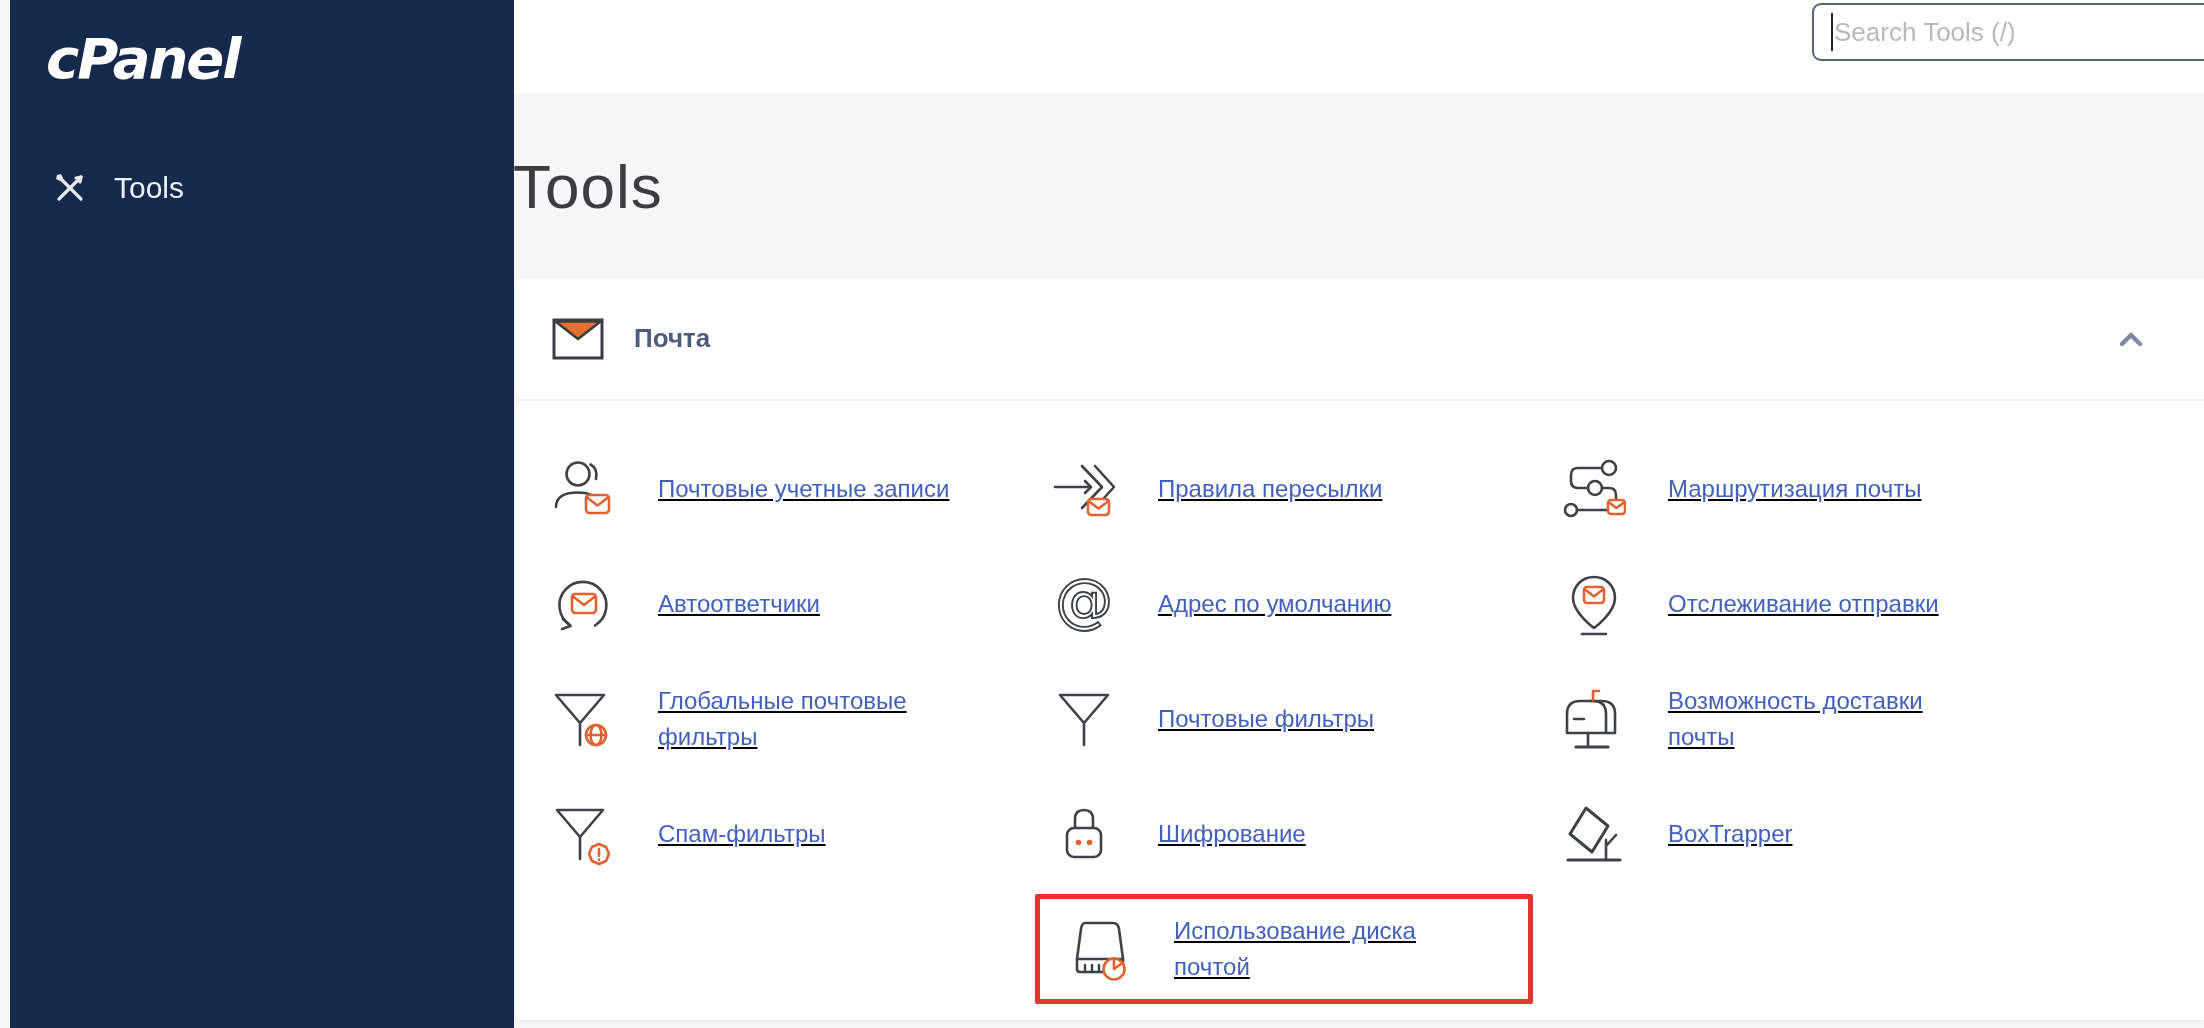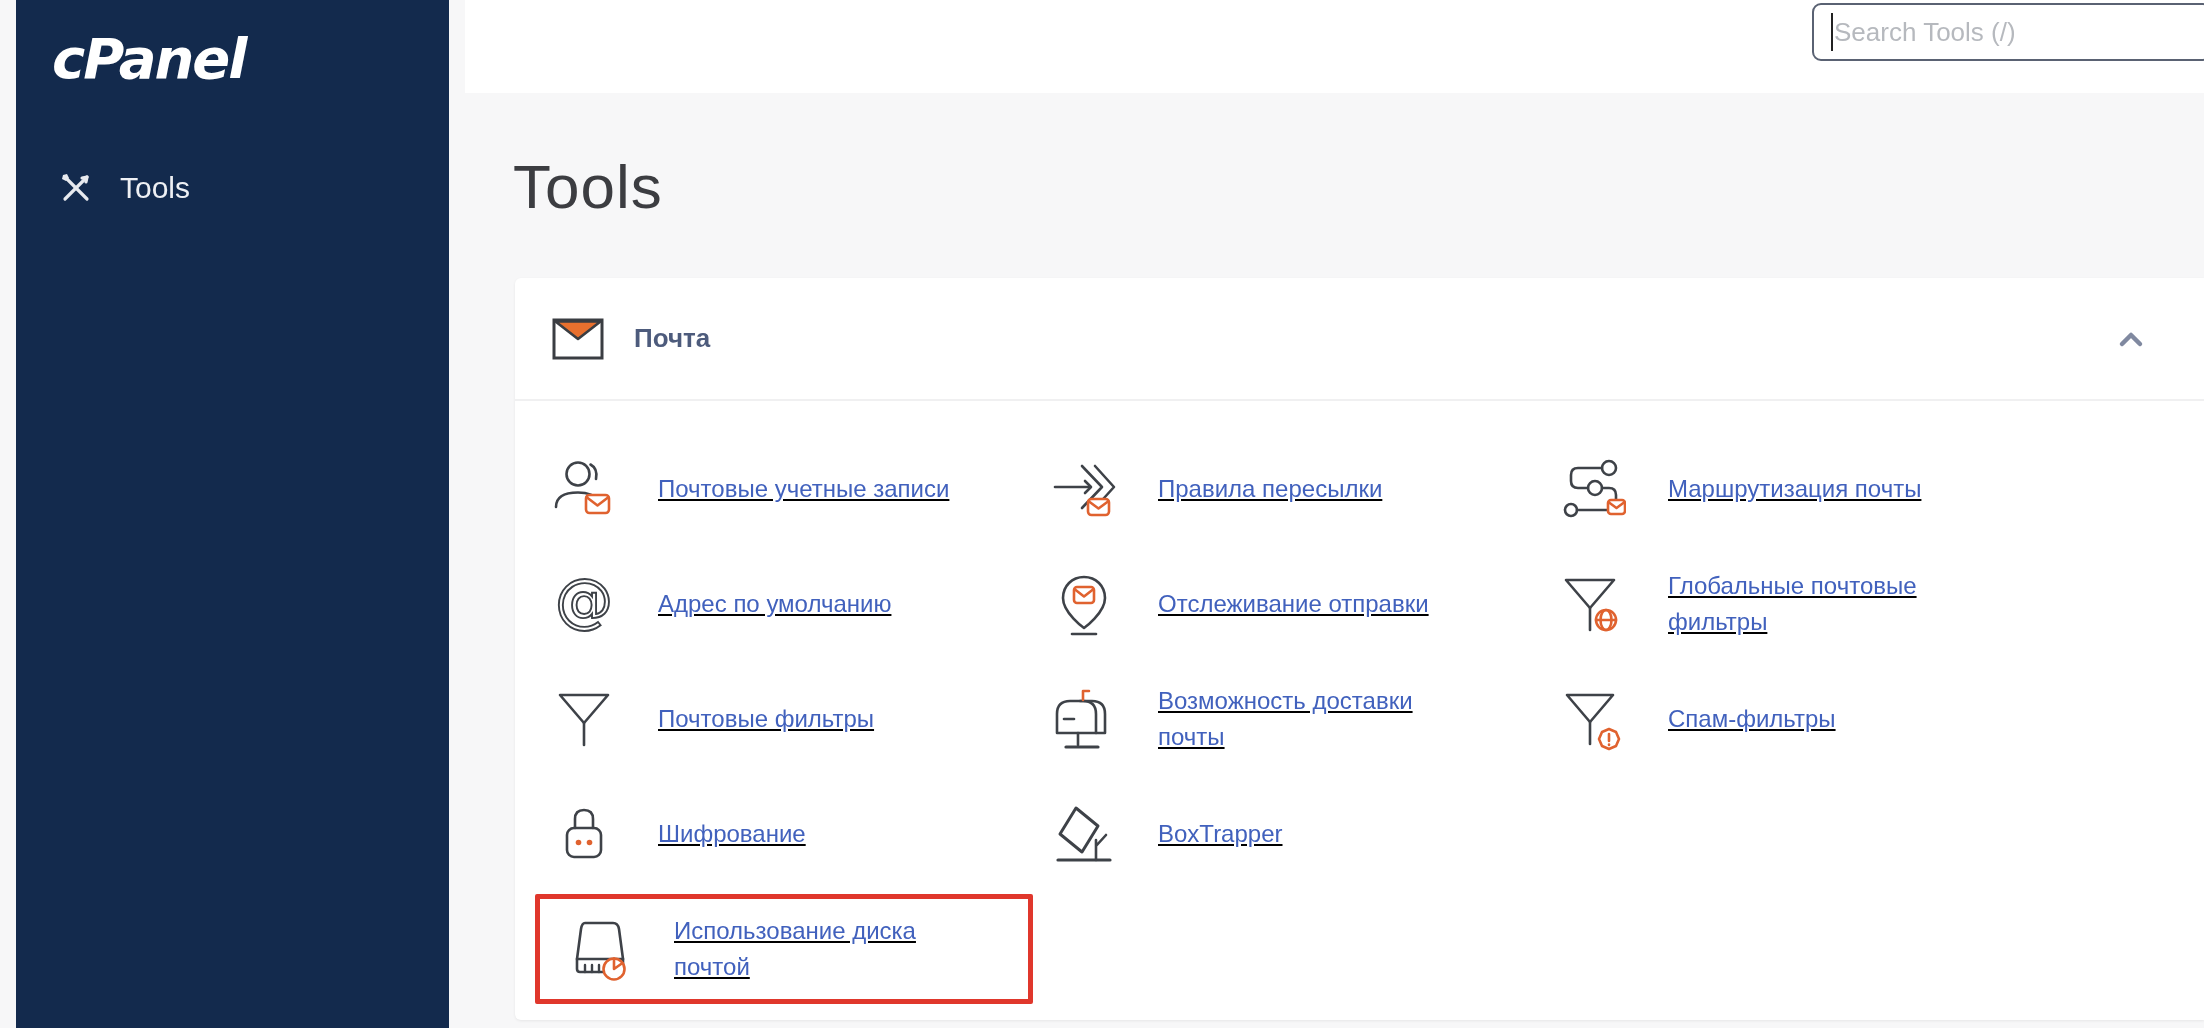--- a/index.html
+++ b/index.html
@@ -1,20 +1,20 @@
 <!DOCTYPE html>
 <html><head>
 <meta charset="utf-8">
 <style>
   * { margin:0; padding:0; box-sizing:border-box; }
   html,body { width:2204px; height:1028px; overflow:hidden;
     font-family:"Liberation Sans", sans-serif; background:#f7f7f8; }
 
   
-  .sidebar { position:absolute; left:16px; top:0; width:433px; height:1028px;
+  .sidebar { position:absolute; left:10px; top:0; width:504px; height:1028px;
     background:#132a4d; z-index:5; }
   .logo { position:absolute; left:36px; top:26px; color:#ffffff;
     font-size:56px; font-weight:bold; font-style:italic; letter-spacing:-2px;
     font-family:"DejaVu Sans", sans-serif; }
   .side-item { position:absolute; left:0; top:160px; width:100%; height:56px;
     display:flex; align-items:center; gap:26px; padding-left:42px; cursor:pointer; }
   .side-item-label { color:#eef0f4; font-size:30px; font-weight:500; }
 
   
   .main { position:absolute; left:465px; top:0; width:1739px; height:1028px; }
@@ -148,20 +148,33 @@
                 <path d="M15 53 H45"></path>
                 </g>
               <rect class="stroke-o" x="46" y="43" width="17" height="14" rx="3"></rect>
               <path class="line-o" d="M47 45.5 L54.5 51 L62 45.5"></path>
             </svg>
           </span>
           <span class="tool-label">Маршрутизация почты</span>
         </div>
       </div>
 
+      <div class="cell">
+        <div class="tool-link">
+          <span class="tool-icon">
+            <svg width="64" height="64" viewBox="0 0 64 64">
+              <path class="stroke" d="M18 53 A23.5 23.5 0 1 1 43 53.5"></path>
+              <path class="stroke" d="M11 47 L18.5 54 L10 57"></path>
+              <rect class="stroke-o" x="20" y="22" width="24" height="19" rx="3.5"></rect>
+              <path class="line-o" d="M21 24.5 L32 33 L43 24.5"></path>
+            </svg>
+          </span>
+          <span class="tool-label">Автоответчики</span>
+        </div>
+      </div>
 
       <div class="cell">
         <div class="tool-link">
           <span class="tool-icon">
             <svg width="64" height="64" viewBox="0 0 64 64">
               <text x="32" y="49" text-anchor="middle" font-size="58" font-family="DejaVu Sans, sans-serif" fill="none" stroke="#3e4248" stroke-width="1.9">@</text>
             </svg>
           </span>
           <span class="tool-label">Адрес по умолчанию</span>
         </div>

